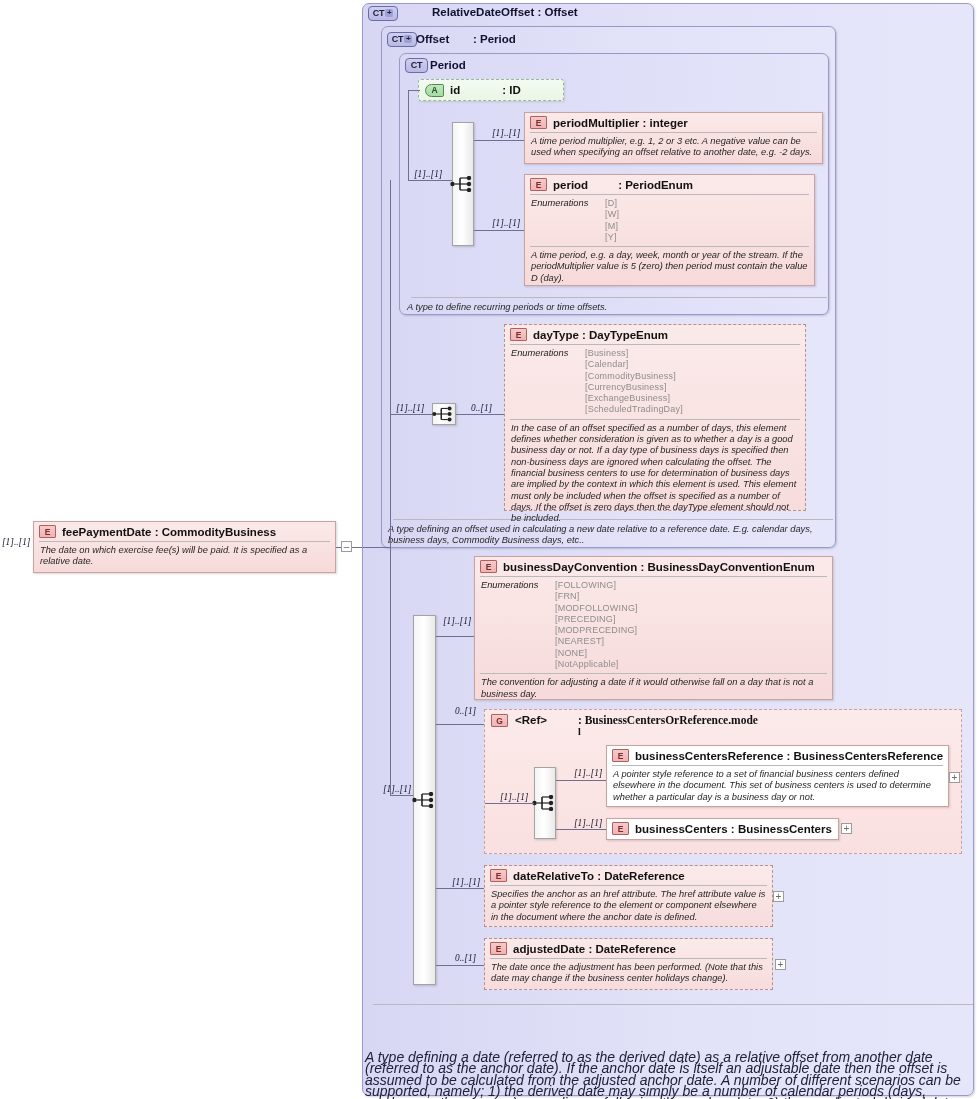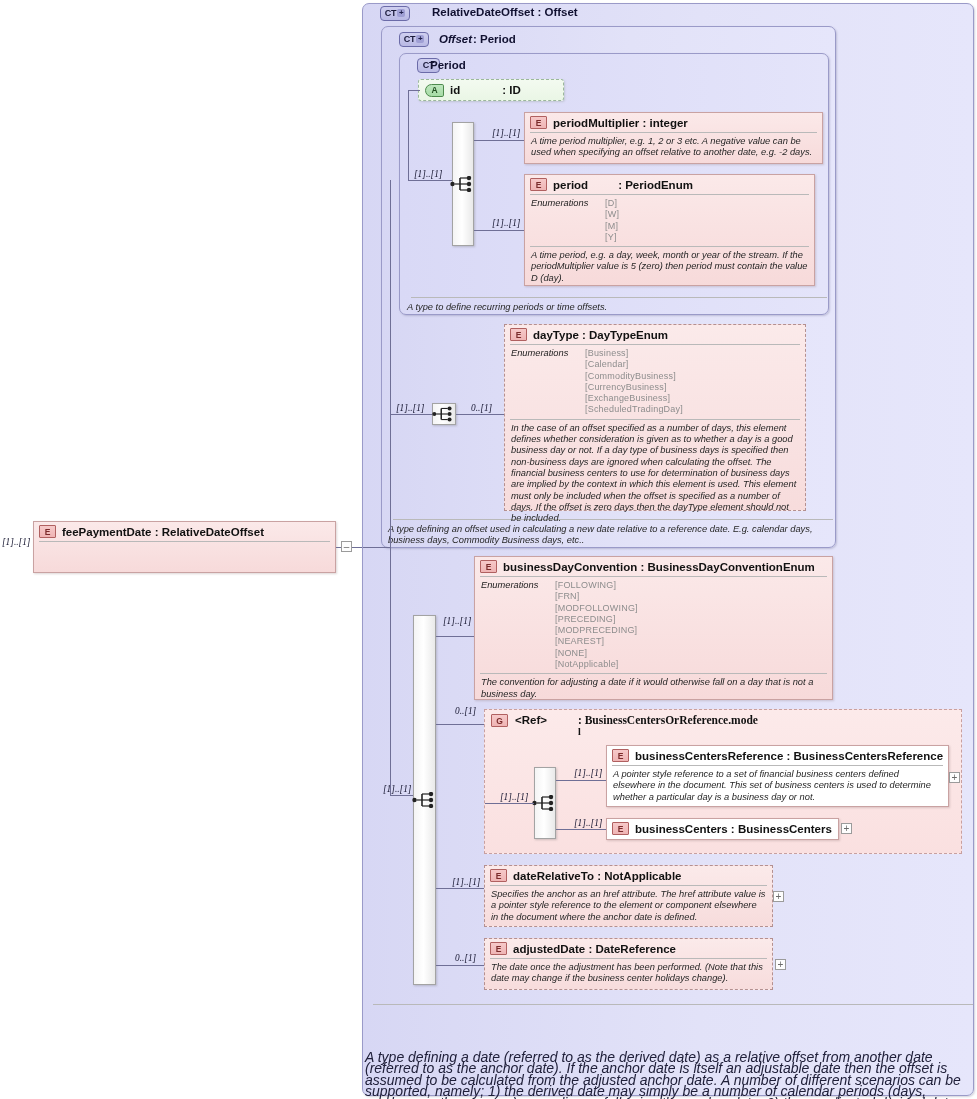--- a/index.html
+++ b/index.html
@@ -30,21 +30,20 @@
     border:1px solid #6b6ba8;
     border-radius:4px;
     background: linear-gradient(to bottom,#cfcff0,#b9b9e4);
     color:#1a1a3a;
     font-size:9px;
     font-weight:bold;
     line-height:13px;
     text-align:center;
     letter-spacing:-0.2px;
     padding:0 2px;
-    margin-left:12px;
   }
   .chip .plus {
     display:inline-block;width:8px;height:8px;line-height:7px;
     border-radius:2px;background:#9f9fd4;color:#20204a;font-size:8px;
     text-align:center;vertical-align:1px;margin-left:1px;font-weight:bold;
   }
   .ct-title {
     position:absolute; font-size:11.5px; font-weight:bold; color:#101030;
     white-space:nowrap;
   }
@@ -151,41 +150,42 @@
   }
 </style>
 </head>
 <body>
 
 <div class="card" style="left:2px; top:537px;">[1]..[1]</div>
 
 <div class="ebox" style="left:33px; top:521px; width:303px; height:52px;">
   <div class="hd">
     <span class="badge">E</span>
-    <span>feePaymentDate : RelativeDateOffset</span>
-  </div>
-  <div class="sep"></div>
+    <span>feePaymentDate : CommodityBusiness</span>
+  </div>
+  <div class="sep"></div>
+  <div class="doc">The date on which exercise fee(s) will be paid. It is specified as a relative date.</div>
 </div>
 
 <div class="hline" style="left:336px; top:547px; width:6px;"></div>
 <div class="exp" style="left:341px; top:541px;">–</div>
 <div class="hline" style="left:352px; top:547px; width:11px;"></div>
 
 <div class="ctbox" style="left:362px; top:3px; width:612px; height:1093px;"></div>
 
 <div class="chip" style="left:368px; top:6px; width:30px;">
   <span>CT</span><span class="plus">+</span>
 </div>
 <div class="ct-title" style="left:404px; top:6px;padding-left:28px;">RelativeDateOffset : Offset</div>
 
 <div class="ctbox" style="left:381px; top:26px; width:455px; height:522px;"></div>
 <div class="chip" style="left:387px; top:32px; width:30px;">
   <span>CT</span><span class="plus">+</span>
 </div>
-<div class="ct-title" style="left:439px; top:33px;font-style:italic;">Offset</div>
+<div class="ct-title" style="left:416px; top:33px;">Offset</div>
 <div class="ct-title" style="left:473px; top:33px;">: Period</div>
 
 <div class="sep" style="position:absolute;left:388px;top:519px;width:440px;"></div>
 <div class="doc" style="position:absolute;left:382px;top:521px;width:450px;">A type defining an offset used in calculating a new date relative to a reference date. E.g. calendar days, business days, Commodity Business days, etc..</div>
 
 <div class="ctbox plain" style="left:399px; top:53px; width:430px; height:262px; background:linear-gradient(to right,#d9d9f6,#e4e4fa);"></div>
 <div class="chip" style="left:405px; top:58px; width:23px;">
   <span>CT</span>
 </div>
 <div class="ct-title" style="left:430px; top:59px;">Period</div>
@@ -393,21 +393,21 @@
   </div>
 </div>
 <div class="exp" style="left:841px; top:823px;">+</div>
 
 <div class="hline" style="left:436px; top:888px; width:48px;"></div>
 <div class="card" style="left:452px; top:877px;">[1]..[1]</div>
 
 <div class="ebox dashed" style="left:484px; top:865px; width:289px; height:62px;">
   <div class="hd">
     <span class="badge">E</span>
-    <span>dateRelativeTo : NotApplicable</span>
+    <span>dateRelativeTo : DateReference</span>
   </div>
   <div class="sep"></div>
   <div class="doc">Specifies the anchor as an href attribute. The href attribute value is a pointer style reference to the element or component elsewhere in the document where the anchor date is defined.</div>
 </div>
 <div class="exp" style="left:773px; top:891px;">+</div>
 
 <div class="hline" style="left:436px; top:965px; width:48px;"></div>
 <div class="card" style="left:455px; top:953px;">0..[1]</div>
 
 <div class="ebox dashed" style="left:484px; top:938px; width:289px; height:52px;">

